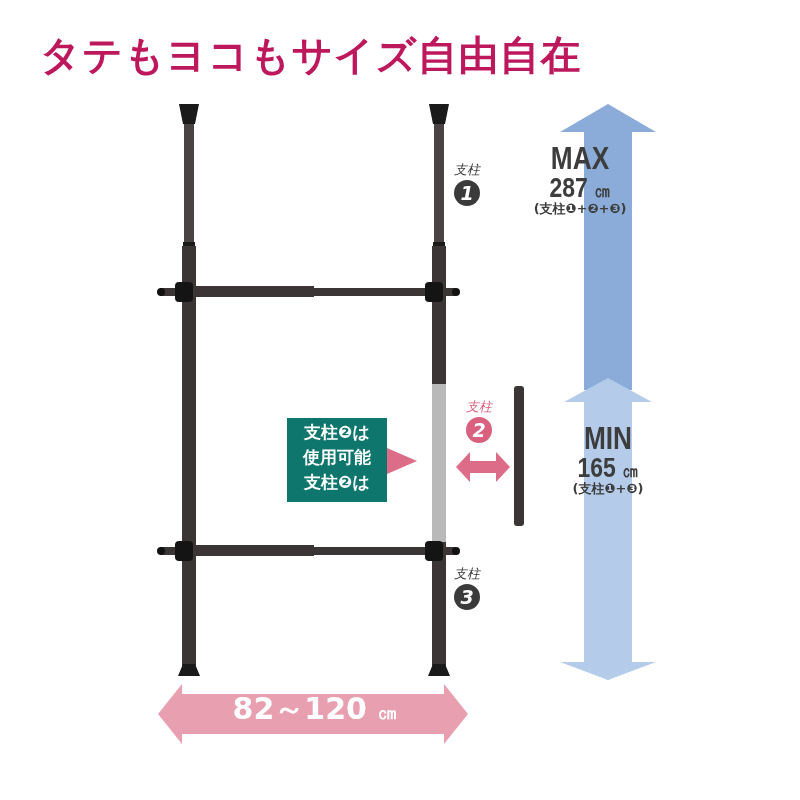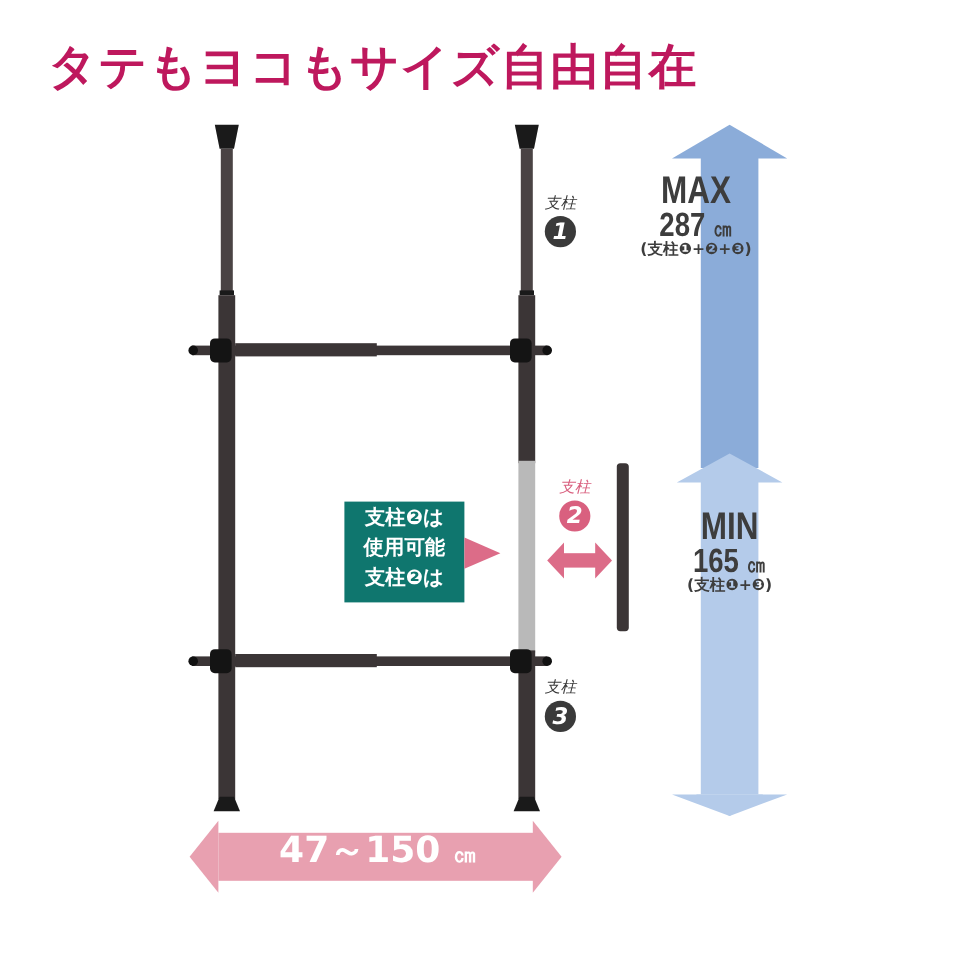--- a/index.html
+++ b/index.html
@@ -116,21 +116,21 @@
 </div>
 
 <div class="callout">
   <div>支柱❷は</div>
   <div>使用可能</div>
   <div>支柱❷は</div>
 </div>
 <div class="callout-tip"></div>
 
 <div class="width-text">
-  <span>47～150</span>
+  <span>82～120</span>
   <span class="unit">㎝</span>
 </div>
 
 <div class="lbl" style="left:520px; top:142px; width:120px;">
   <div class="size-head">MAX</div>
   <div class="size-val">
     <span>287</span>
     <span class="unit">㎝</span>
   </div>
   <div class="size-sub">(支柱❶+❷+❸)</div>

